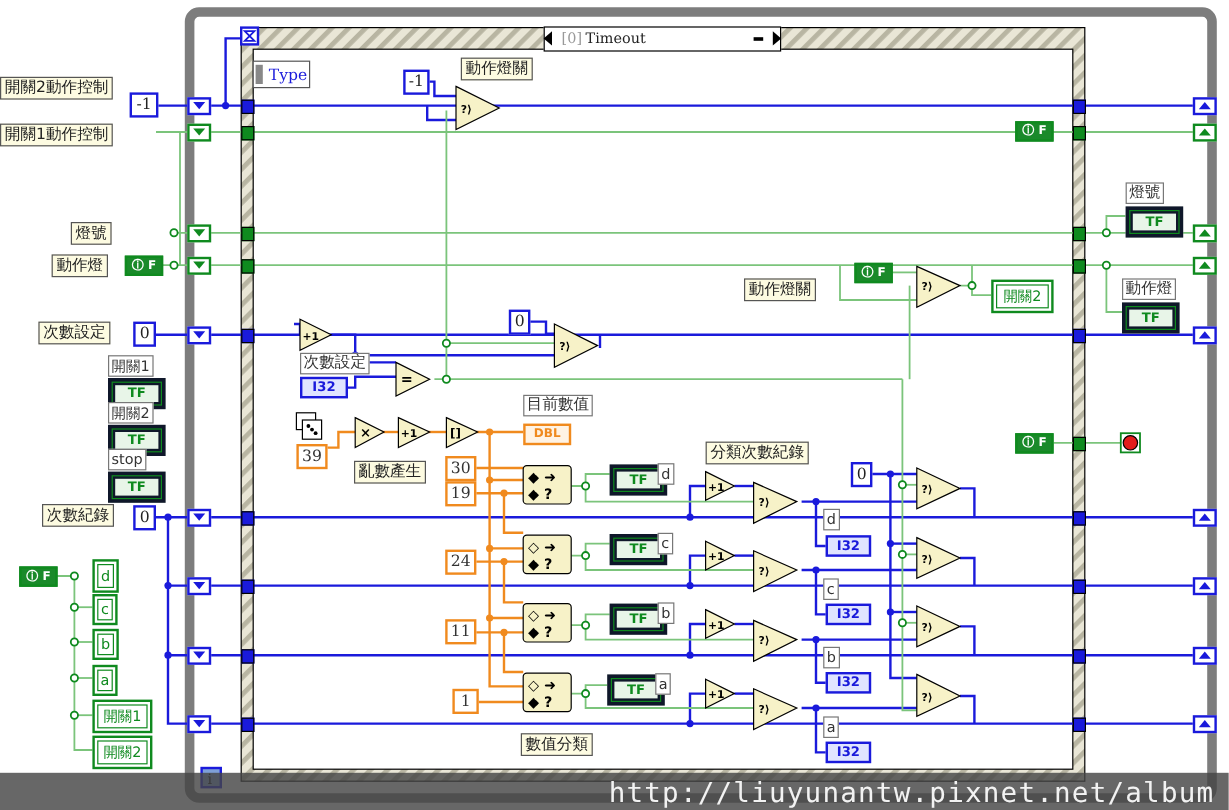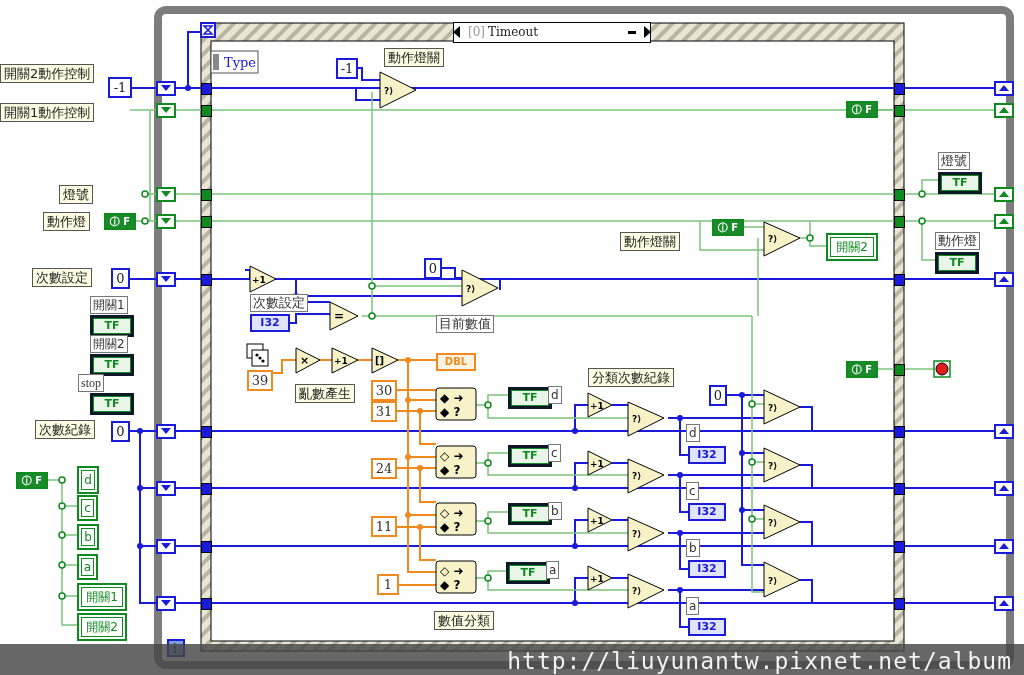--- a/index.html
+++ b/index.html
@@ -3,21 +3,21 @@
 <meta charset="utf-8">
 <style>
   html,body{margin:0;padding:0;}
   body{width:1024px;height:675px;background:#ffffff;position:relative;overflow:hidden;font-family:"DejaVu Serif","Liberation Serif",serif;}
   #canvas{position:absolute;left:0;top:0;width:1024px;height:675px;}
   .lbl{position:absolute;background:#fdfbe1;border:1px solid #555;font-size:13px;line-height:17px;padding:0 3px;color:#222;white-space:nowrap;font-family:"DejaVu Sans","Liberation Sans",sans-serif;}
   .wlbl{position:absolute;background:#fff;border:1px solid #777;font-size:12px;line-height:16px;padding:0 2px;color:#333;white-space:nowrap;font-family:"DejaVu Sans","Liberation Sans",sans-serif;}
   .numconst{position:absolute;border:2px solid #1a1adb;background:#fff;font-size:13px;color:#222;text-align:center;line-height:17px;font-family:"DejaVu Serif",serif;}
   .dblconst{position:absolute;border:2px solid #f08a1e;background:#fff;font-size:13px;color:#333;text-align:center;line-height:17px;font-family:"DejaVu Serif",serif;}
   .boolctl{position:absolute;border:2px solid #0f8a1f;background:#1a8a2a;font-size:10px;color:#fff;font-weight:bold;text-align:center;line-height:13px;font-family:"DejaVu Sans",sans-serif;}
-  .boolind{position:absolute;border:4px solid #0f172a;background:#e8f5e8;outline:1px solid #0f8a1f;outline-offset:-4px;font-size:11px;color:#0f8a1f;font-weight:bold;text-align:center;line-height:14px;font-family:"DejaVu Sans",sans-serif;}
+  .boolind{position:absolute;border:6px solid #0f172a;background:#e8f5e8;outline:1px solid #0f8a1f;outline-offset:-4px;font-size:11px;color:#0f8a1f;font-weight:bold;text-align:center;line-height:14px;font-family:"DejaVu Sans",sans-serif;}
   .i32ind{position:absolute;border:2px solid #1a1adb;background:#e0e4ff;font-size:11px;color:#1a1adb;font-weight:bold;text-align:center;line-height:14px;font-family:"DejaVu Sans",sans-serif;}
   .dblind{position:absolute;border:2px solid #f08a1e;background:#fff3e4;font-size:10px;color:#f08a1e;font-weight:bold;text-align:center;line-height:14px;font-family:"DejaVu Sans",sans-serif;}
   .bundle{position:absolute;border:2px solid #0f8a1f;background:#fff;outline:1px solid #0f8a1f;outline-offset:-5px;font-size:12px;color:#0f8a1f;text-align:center;font-family:"DejaVu Sans",sans-serif;}
   .tunnel-l{position:absolute;width:16px;height:11px;border:2px solid #1a1adb;background:#fff;}
   .tunnel-l.g{border-color:#0f8a1f;}
   .tunnel-l::after{content:"";position:absolute;left:3px;top:2px;border-left:5px solid transparent;border-right:5px solid transparent;border-top:6px solid #1a1adb;}
   .tunnel-l.g::after{border-top-color:#0f8a1f;}
   .tunnel-r{position:absolute;width:16px;height:11px;border:2px solid #1a1adb;background:#fff;}
   .tunnel-r.g{border-color:#0f8a1f;}
   .tunnel-r::after{content:"";position:absolute;left:3px;top:2px;border-left:5px solid transparent;border-right:5px solid transparent;border-bottom:6px solid #1a1adb;}
@@ -307,21 +307,21 @@
 <div class="numconst" style="left:108px;top:77px;width:20px;">-1</div>
 <div class="numconst" style="left:111px;top:268px;width:15px;">0</div>
 <div class="numconst" style="left:111px;top:421px;width:15px;">0</div>
 <div class="boolctl" style="left:104px;top:213px;width:28px;">ⓘ F</div>
 <div class="boolctl" style="left:16px;top:472px;width:28px;">ⓘ F</div>
 
 <div class="wlbl" style="left:90px;top:296px;">開關1</div>
 <div class="boolind" style="left:90px;top:315px;width:36px;">TF</div>
 <div class="wlbl" style="left:90px;top:335px;">開關2</div>
 <div class="boolind" style="left:90px;top:354px;width:36px;">TF</div>
-<div class="wlbl" style="left:78px;top:374px;font-family:Liberation Serif, serif;">stop</div>
+<div class="wlbl" style="left:90px;top:374px;">stop</div>
 <div class="boolind" style="left:90px;top:393px;width:36px;">TF</div>
 
 <div class="bundle" style="left:77px;top:466px;width:18px;height:24px;line-height:24px;">d</div>
 <div class="bundle" style="left:77px;top:495px;width:17px;height:22px;line-height:22px;">c</div>
 <div class="bundle" style="left:77px;top:524px;width:18px;height:22px;line-height:22px;">b</div>
 <div class="bundle" style="left:77px;top:554px;width:17px;height:22px;line-height:22px;">a</div>
 <div class="bundle" style="left:77px;top:583px;width:46px;height:24px;line-height:24px;">開關1</div>
 <div class="bundle" style="left:77px;top:613px;width:46px;height:24px;line-height:24px;">開關2</div>
 
 <div class="tunnel-l" style="left:156px;top:81px;"></div>
@@ -365,25 +365,25 @@
 <div class="sr" style="left:894px;top:598px;"></div>
 
 <div class="lbl" style="left:384px;top:48px;">動作燈關</div>
 <div class="numconst" style="left:336px;top:58px;width:18px;">-1</div>
 <div class="numconst" style="left:424px;top:258px;width:14px;">0</div>
 <div class="wlbl" style="left:250px;top:294px;font-size:13px;">次數設定</div>
 <div class="i32ind" style="left:250px;top:314px;width:36px;">I32</div>
 
 <div class="dblconst" style="left:247px;top:370px;width:22px;">39</div>
 <div class="lbl" style="left:295px;top:384px;">亂數產生</div>
-<div class="wlbl" style="left:436px;top:315px;font-size:13px;">目前數值</div>
+<div class="wlbl" style="left:436px;top:329px;font-size:13px;">目前數值</div>
 <div class="dblind" style="left:436px;top:353px;width:36px;">DBL</div>
 
 <div class="dblconst" style="left:371px;top:380px;width:22px;">30</div>
-<div class="dblconst" style="left:371px;top:401px;width:22px;">31</div>
+<div class="dblconst" style="left:371px;top:401px;width:22px;">19</div>
 <div class="dblconst" style="left:371px;top:458px;width:22px;">24</div>
 <div class="dblconst" style="left:371px;top:516px;width:22px;">11</div>
 <div class="dblconst" style="left:377px;top:574px;width:18px;">1</div>
 
 <div class="lbl" style="left:588px;top:368px;">分類次數紀錄</div>
 <div class="lbl" style="left:434px;top:611px;">數值分類</div>
 
 <div class="boolind" style="left:508px;top:387px;width:36px;">TF</div>
 <div class="wlbl" style="left:548px;top:386px;">d</div>
 <div class="boolind" style="left:508px;top:445px;width:36px;">TF</div>

